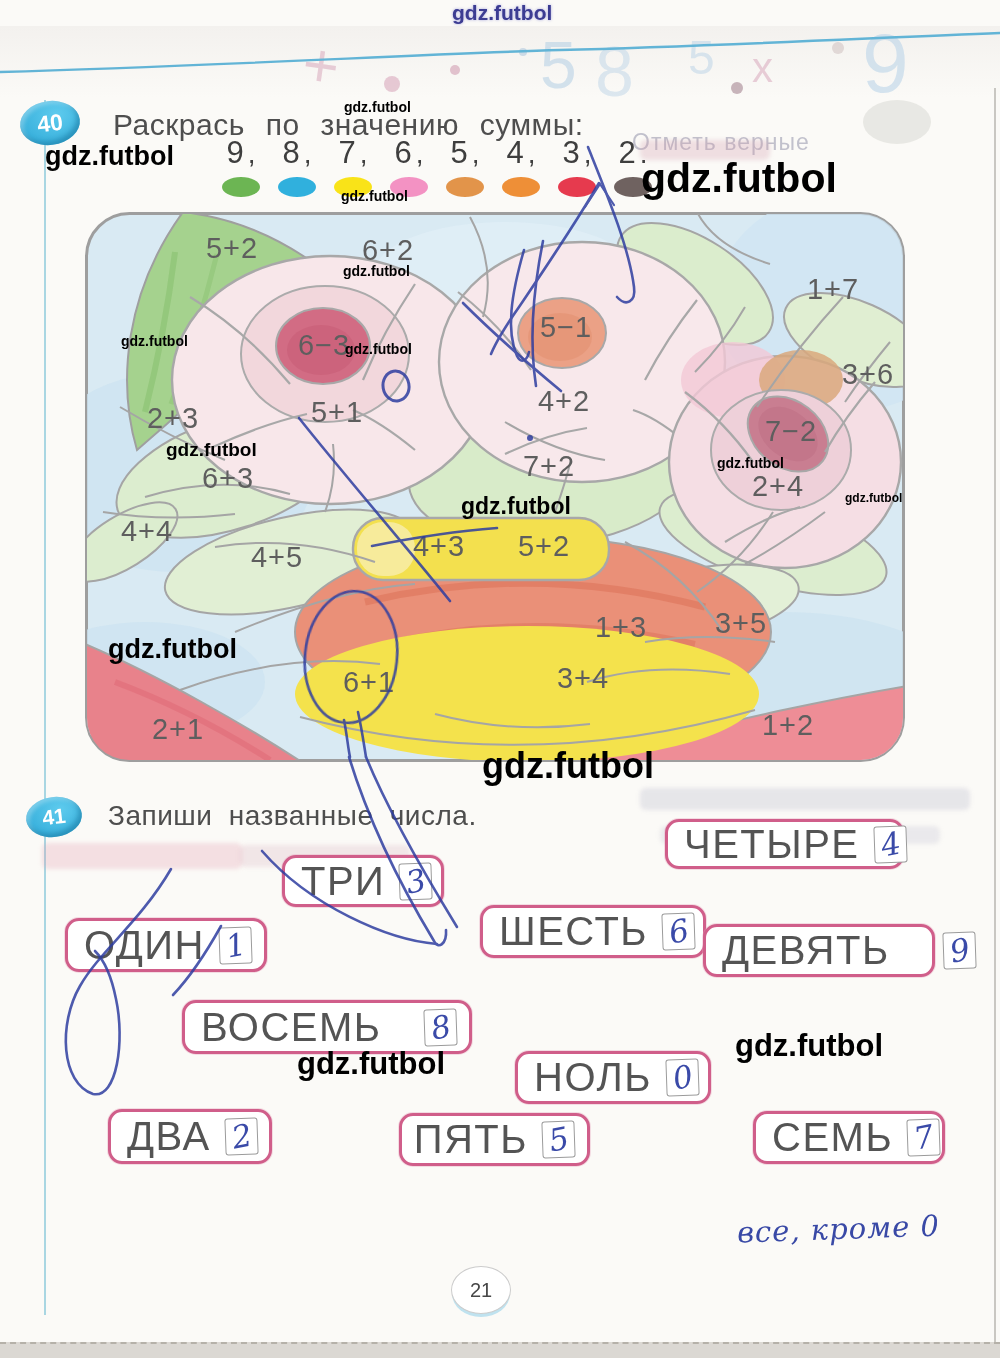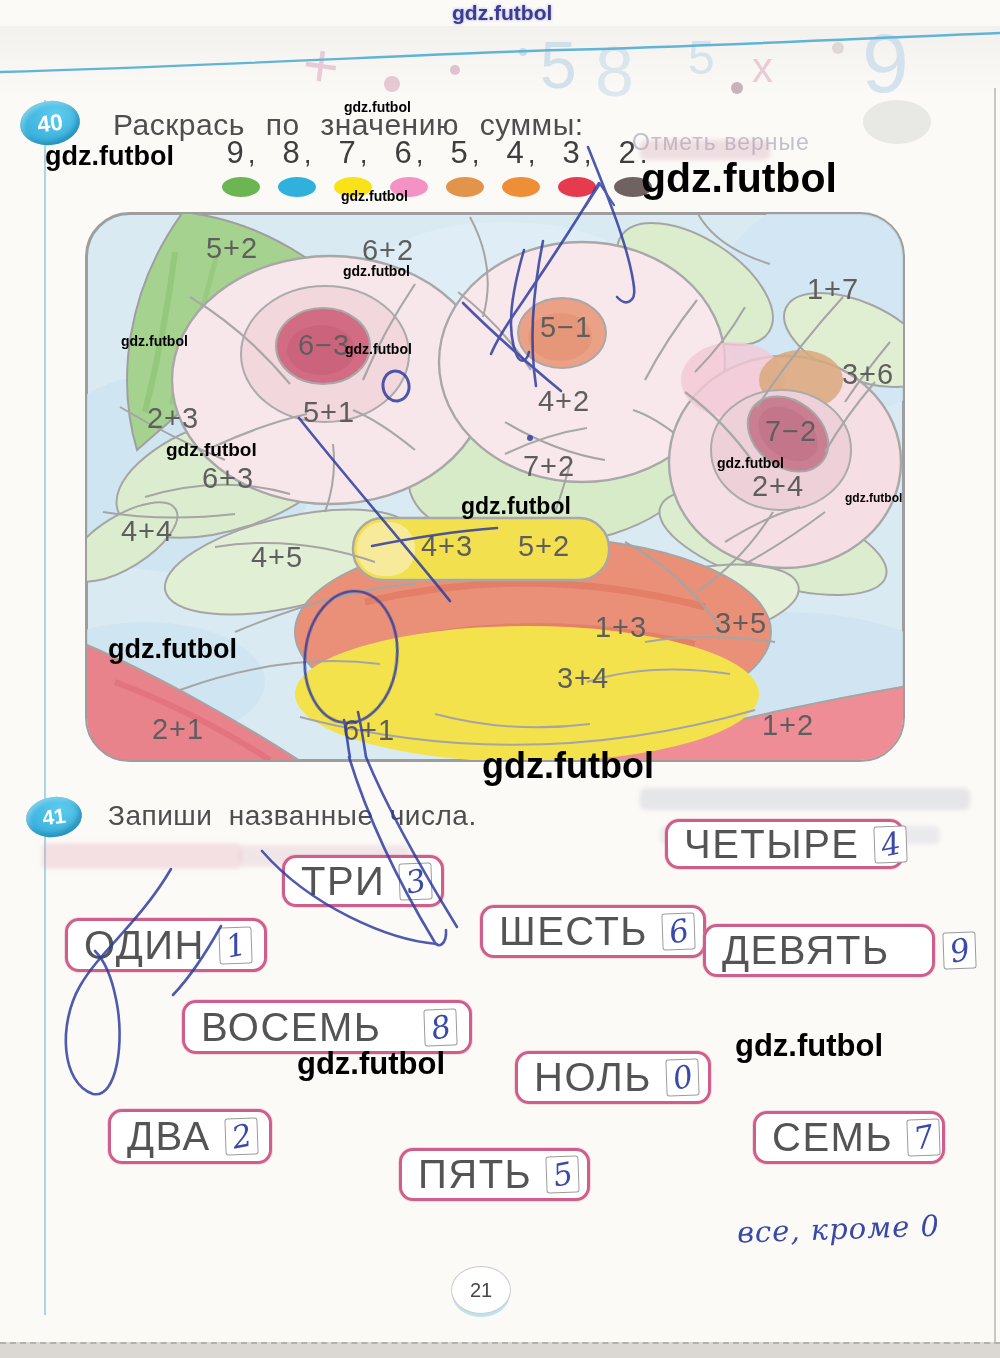--- a/index.html
+++ b/index.html
@@ -65,21 +65,21 @@
 
   #wb0{left:665px;top:819px;width:205px;height:44px;}
   #wb1{left:282px;top:855px;width:128px;height:46px;}
   #wb2{left:480px;top:905px;width:192px;height:47px;}
   #wb3{left:65px;top:918px;width:168px;height:48px;}
   #wb4{left:703px;top:924px;width:198px;height:47px;gap:39px;}
   #wb5{left:182px;top:1000px;width:256px;height:48px;}
   #wb6{left:515px;top:1051px;width:162px;height:47px;}
   #wb7{left:108px;top:1109px;width:130px;height:49px;}
   #wb8{left:753px;top:1111px;width:158px;height:47px;}
-  #wb9{left:399px;top:1148px;width:157px;height:47px;}
+  #wb9{left:399px;top:1113px;width:157px;height:47px;justify-content:flex-end;}
 
   
   #footer41{position:absolute;left:110px;top:1224px;font-size:28px;color:#4c4c4c;
             word-spacing:9px;white-space:nowrap;z-index:5;}
   #handwritten{position:absolute;left:737px;top:1212px;font-family:"DejaVu Serif",serif;
                font-style:italic;color:#3949a6;font-size:29px;transform:rotate(-2deg);
                white-space:nowrap;z-index:6;letter-spacing:1px;}
   #pagenum{position:absolute;left:451px;top:1266px;width:58px;height:46px;border:1.6px solid #cccccc;
            border-radius:50%;background:#fff;display:flex;align-items:center;justify-content:center;
            font-size:20px;color:#474747;box-shadow:0 4px 0 -1px #bfe2ef;z-index:5;}
@@ -258,32 +258,32 @@
     </svg>
     
     <span class="expr" style="left:147px;top:36px;">5+2</span>
     <span class="expr" style="left:303px;top:38px;">6+2</span>
     <span class="expr" style="left:748px;top:77px;">1+7</span>
     <span class="expr" style="left:239px;top:133px;">6−3</span>
     <span class="expr" style="left:481px;top:115px;">5−1</span>
     <span class="expr" style="left:479px;top:189px;">4+2</span>
     <span class="expr" style="left:783px;top:162px;">3+6</span>
     <span class="expr" style="left:88px;top:206px;">2+3</span>
-    <span class="expr" style="left:244px;top:200px;">5+1</span>
+    <span class="expr" style="left:252px;top:200px;">5+1</span>
     <span class="expr" style="left:706px;top:219px;">7−2</span>
     <span class="expr" style="left:143px;top:266px;">6+3</span>
     <span class="expr" style="left:464px;top:254px;">7+2</span>
     <span class="expr" style="left:693px;top:274px;">2+4</span>
     <span class="expr" style="left:62px;top:319px;text-align:right;">4+4</span>
     <span class="expr" style="left:192px;top:345px;">4+5</span>
-    <span class="expr" style="left:362px;top:334px;">4+3</span>
+    <span class="expr" style="left:354px;top:334px;">4+3</span>
     <span class="expr" style="left:459px;top:334px;">5+2</span>
     <span class="expr" style="left:536px;top:415px;">1+3</span>
     <span class="expr" style="left:656px;top:411px;">3+5</span>
-    <span class="expr" style="left:284px;top:470px;margin-top:48px;">6+1</span>
+    <span class="expr" style="left:284px;top:470px;">6+1</span>
     <span class="expr" style="left:498px;top:466px;">3+4</span>
     <span class="expr" style="left:93px;top:517px;">2+1</span>
     <span class="expr" style="left:703px;top:513px;">1+2</span>
   </div>
 
   <div class="badge" id="badge41">41</div>
   <div class="tasktitle" id="title41">Запиши названные числа.</div>
 
   <div class="wordbox" id="wb0">
     <span class="wlabel">ЧЕТЫРЕ</span>

